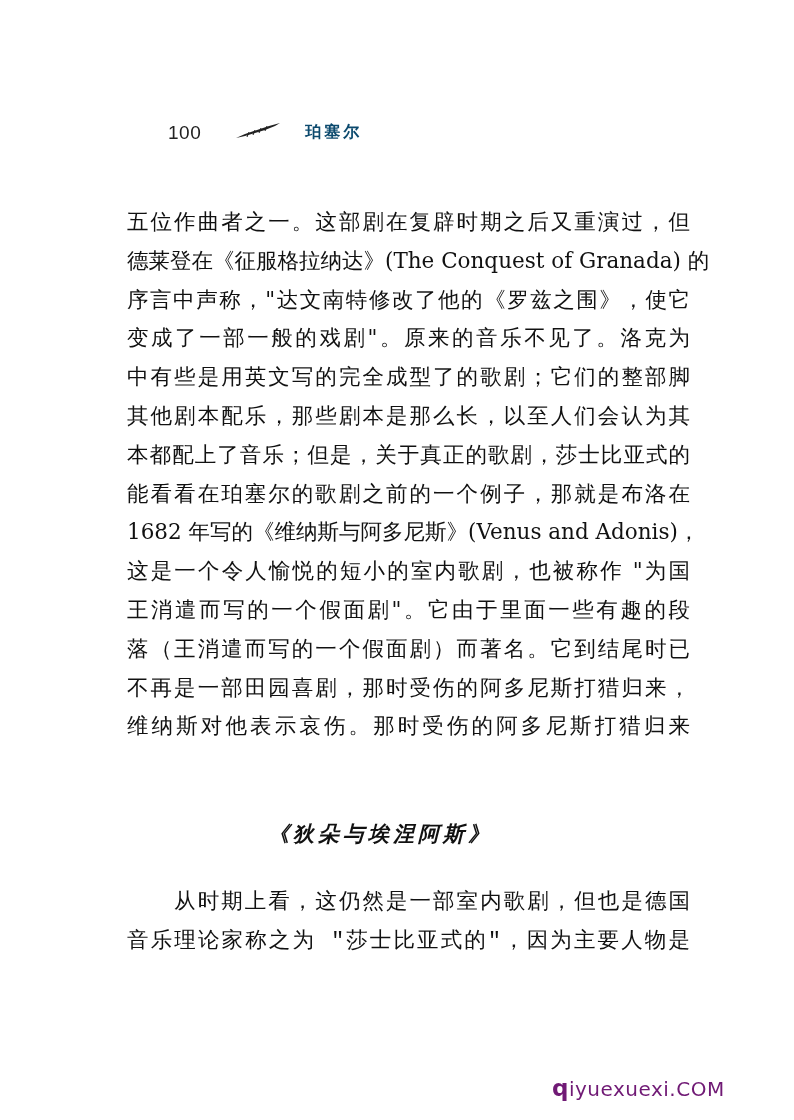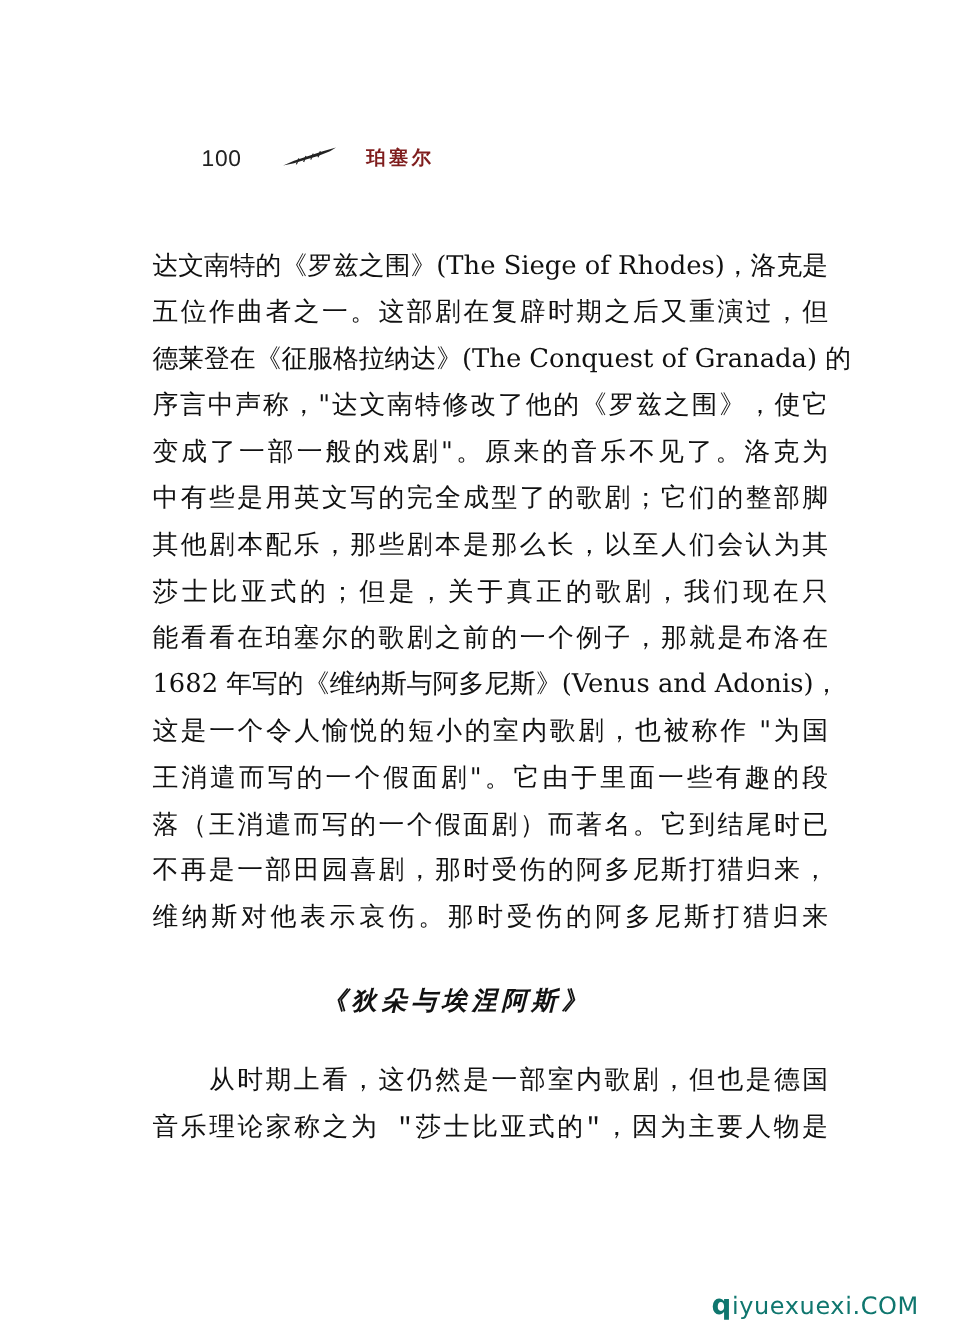--- a/index.html
+++ b/index.html
@@ -1,55 +1,54 @@
 <!DOCTYPE html>
 <html><head>
 <meta charset="utf-8">
 <style>
   html, body { margin: 0; padding: 0; background: #ffffff; }
   body { width: 794px; height: 1120px; position: relative; overflow: hidden;
          font-family: "DejaVu Serif", "Liberation Serif", serif; color: #111; }
   .header { position: absolute; top: 122px; left: 148px; height: 30px; display: flex; align-items: flex-start; margin-left: 20px; }
   .page-num { font-family: "Liberation Sans", "DejaVu Sans", sans-serif; font-size: 19px; color: #222; letter-spacing: 0.5px; }
   .quill { margin-left: 34px; width: 46px; height: 18px; display: inline-block; }
-  .running-title { margin-left: 24px; font-size: 16px; font-weight: bold; letter-spacing: 3px; color: #7f1d1d; }
+  .running-title { margin-left: 24px; font-size: 16px; font-weight: bold; letter-spacing: 3px; color: #0c4a6e; }
   .body-text { position: absolute; left: 127px; top: 203px; width: 563px; font-size: 21.5px; line-height: 38.8px; }
   .line { display: block; white-space: nowrap; text-align: justify; text-align-last: justify; height: 38.8px; }
   .line.last { text-align-last: left; }
   .section-title { position: absolute; top: 820px; left: 0; width: 761px; text-align: center;
                    font-size: 21px; font-weight: bold; letter-spacing: 4px; font-style: italic; }
   .para2 { position: absolute; left: 127px; top: 883px; width: 563px; font-size: 21.5px; line-height: 38.8px; font-family: Liberation Mono, monospace; }
-  .watermark { position: absolute; top: 1075px; left: 593px; font-family: "DejaVu Sans", sans-serif;
-               font-size: 20px; color: #0f766e; letter-spacing: 0.5px; }
+  .watermark { position: absolute; top: 1075px; left: 552px; font-family: "DejaVu Sans", sans-serif;
+               font-size: 20px; color: #701a75; letter-spacing: 0.5px; }
   .watermark .q { font-weight: bold; font-size: 23px; }
 </style>
 </head>
 <body>
 
 <div class="header">
   <span class="page-num">100</span>
   <svg class="quill" viewBox="0 0 46 18">
     <path d="M1 16 L10 12 L22 8 L34 4 L45 1 L40 4 L30 8 L20 11 L10 14 Z" fill="#222"></path>
     <line x1="14" y1="10" x2="12" y2="15" stroke="#222" stroke-width="1"></line>
     <line x1="20" y1="8" x2="18" y2="13" stroke="#222" stroke-width="1"></line>
     <line x1="26" y1="6" x2="24" y2="11" stroke="#222" stroke-width="1"></line>
     <line x1="32" y1="4" x2="30" y2="9" stroke="#222" stroke-width="1"></line>
   </svg>
   <span class="running-title">珀塞尔</span>
 </div>
 
 <div class="body-text">
-  <span class="line">达文南特的《罗兹之围》(The Siege of Rhodes)，洛克是</span>
   <span class="line">五位作曲者之一。这部剧在复辟时期之后又重演过，但</span>
   <span class="line">德莱登在《征服格拉纳达》(The Conquest of Granada) 的</span>
   <span class="line">序言中声称，"达文南特修改了他的《罗兹之围》，使它</span>
   <span class="line">变成了一部一般的戏剧"。原来的音乐不见了。洛克为</span>
   <span class="line">中有些是用英文写的完全成型了的歌剧；它们的整部脚</span>
   <span class="line">其他剧本配乐，那些剧本是那么长，以至人们会认为其</span>
-  <span class="line">莎士比亚式的；但是，关于真正的歌剧，我们现在只</span>
+  <span class="line">本都配上了音乐；但是，关于真正的歌剧，莎士比亚式的</span>
   <span class="line">能看看在珀塞尔的歌剧之前的一个例子，那就是布洛在</span>
   <span class="line">1682 年写的《维纳斯与阿多尼斯》(Venus and Adonis)，</span>
   <span class="line">这是一个令人愉悦的短小的室内歌剧，也被称作 "为国</span>
   <span class="line">王消遣而写的一个假面剧"。它由于里面一些有趣的段</span>
   <span class="line">落（王消遣而写的一个假面剧）而著名。它到结尾时已</span>
   <span class="line">不再是一部田园喜剧，那时受伤的阿多尼斯打猎归来，</span>
   <span class="line">维纳斯对他表示哀伤。那时受伤的阿多尼斯打猎归来</span>
 </div>
 
 <div class="section-title">《狄朵与埃涅阿斯》</div>

